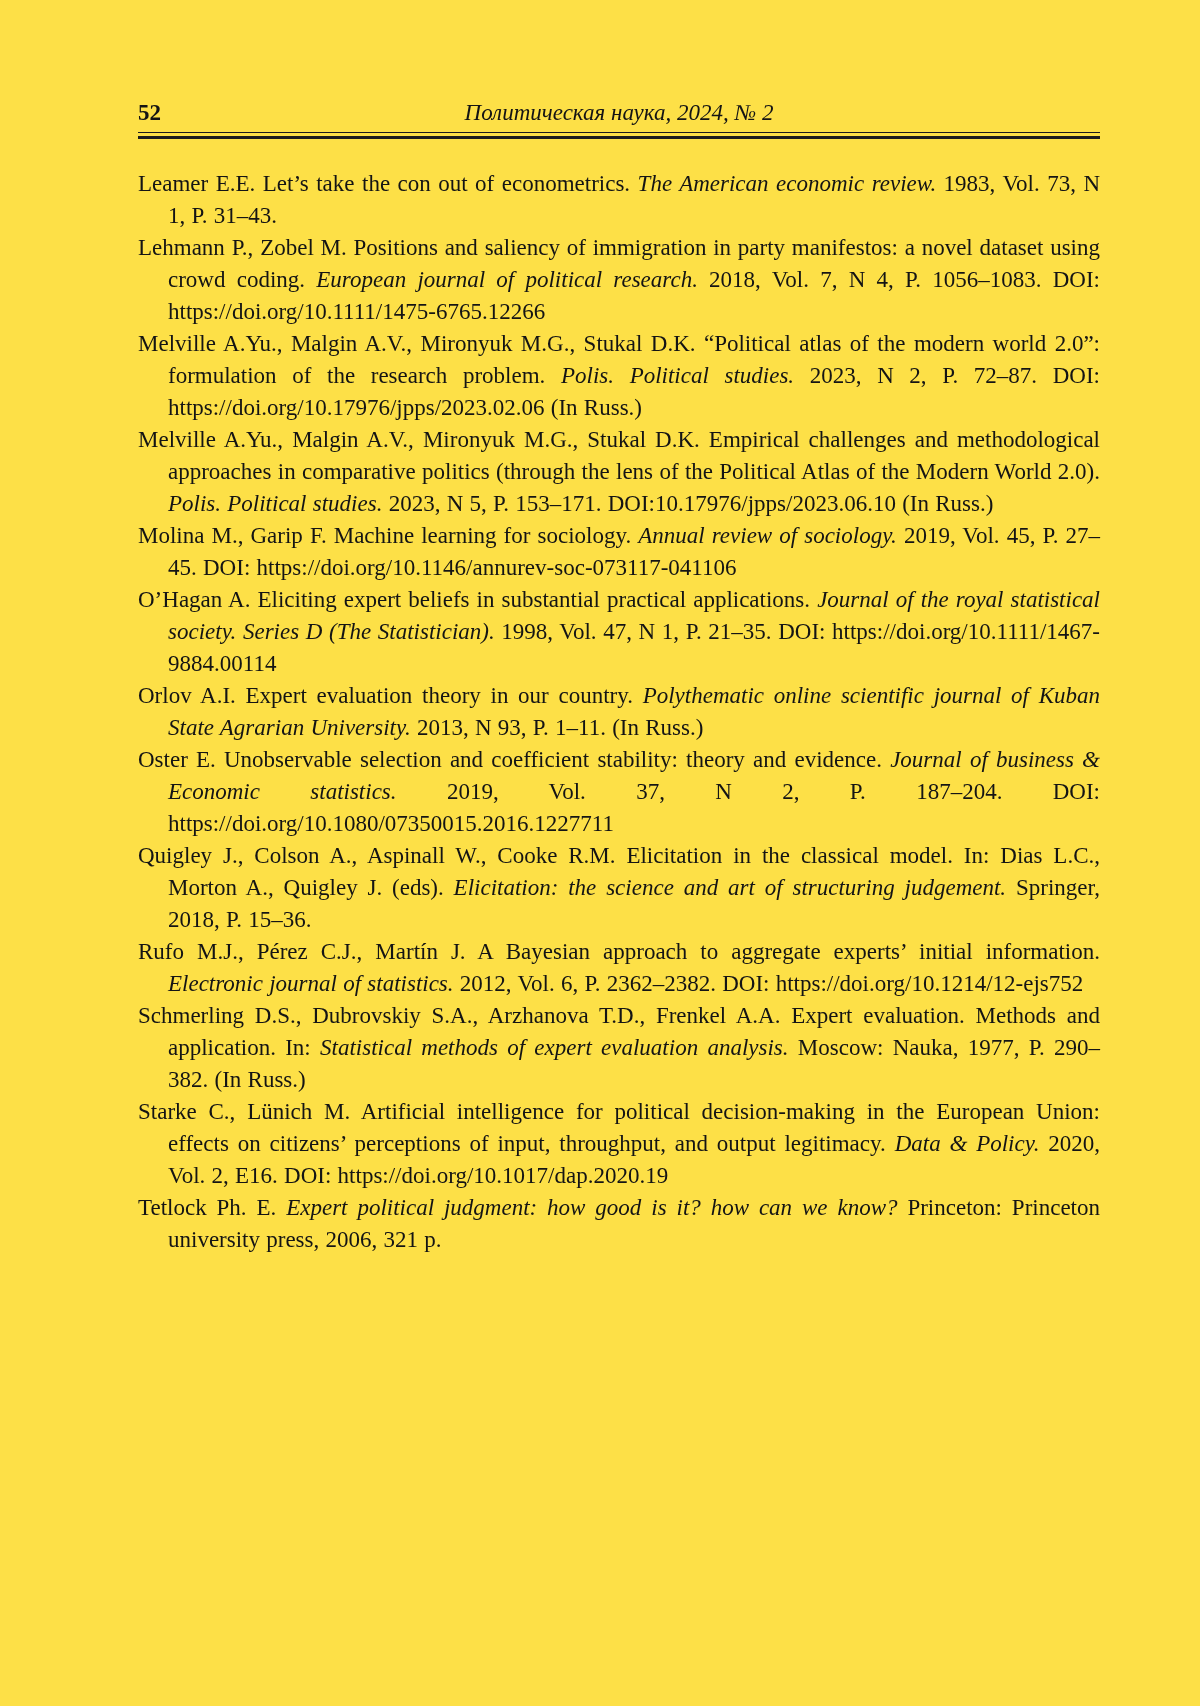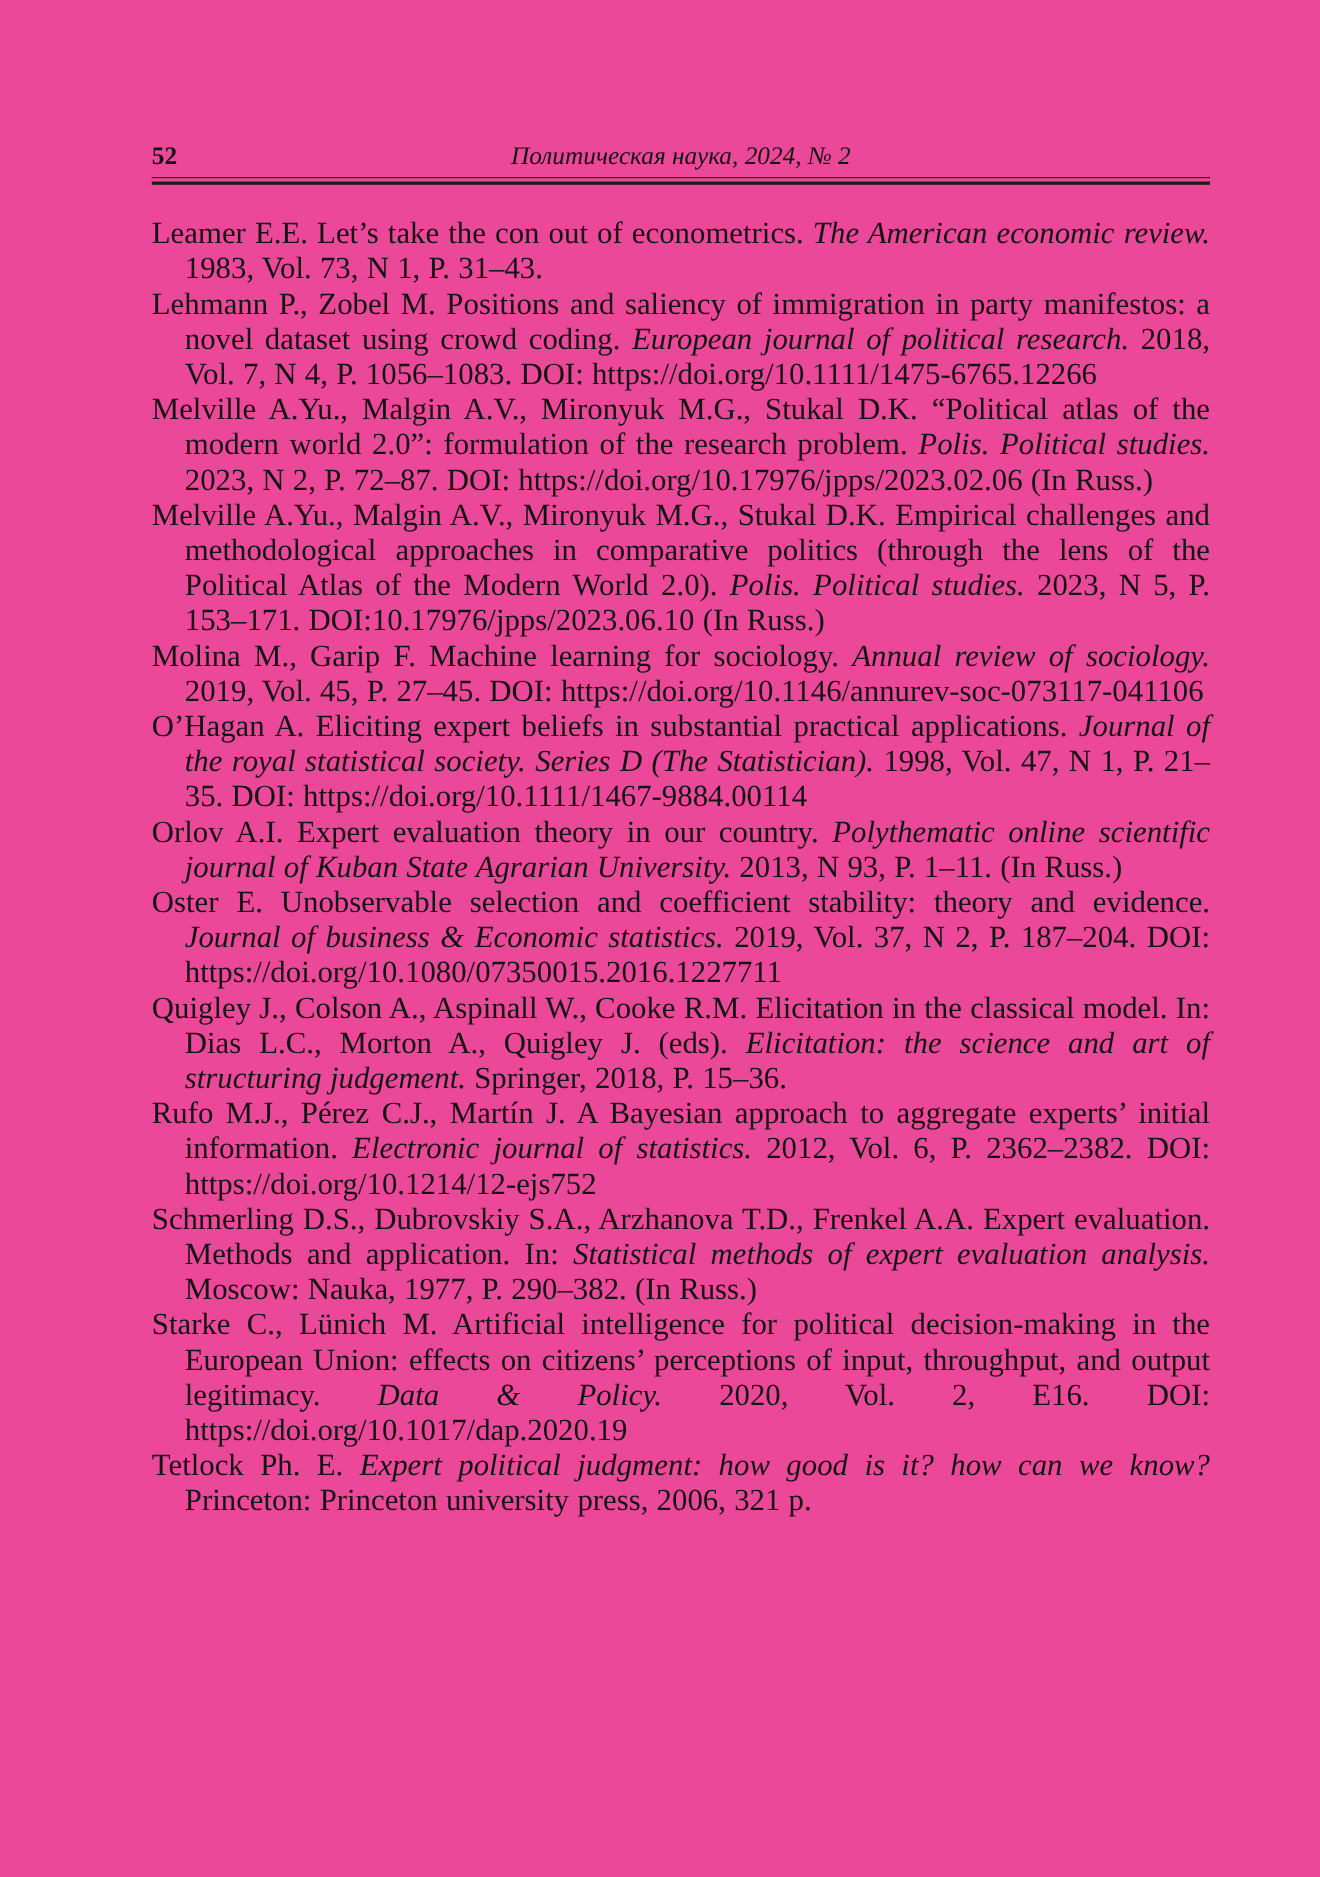--- a/index.html
+++ b/index.html
@@ -4,21 +4,21 @@
 <style>
   html, body {
     margin: 0;
     padding: 0;
     background: #ffffff;
   }
   .page {
     position: relative;
     width: 1200px;
     height: 1706px;
-    background: #ec4899;
+    background: #fde047;
     overflow: hidden;
     font-family: "Liberation Serif", "DejaVu Serif", serif;
     color: #141414;
   }
   .content {
     position: absolute;
     left: 138px;
     top: 98px;
     width: 962px;
   }
@@ -32,36 +32,35 @@
   .pagenum {
     position: absolute;
     left: 0;
     top: 0;
     font-weight: bold;
   }
   .runtitle {
     display: block;
     text-align: center;
     font-style: italic;
-    margin-top: 29px;
   }
   .header-rule {
     height: 3px;
     background: #1c1c1c;
     margin-top: 3px;
   }
   .refs {
     margin-top: 29px;
   }
   .ref {
     margin: 0;
     padding-left: 30px;
     text-indent: -30px;
     text-align: justify;
-    font-size: 28px;
+    font-size: 23px;
     line-height: 32px;
     word-spacing: 0.5px;
   }
   .ref em {
     font-style: italic;
   }
 </style>
 </head>
 <body>
 

